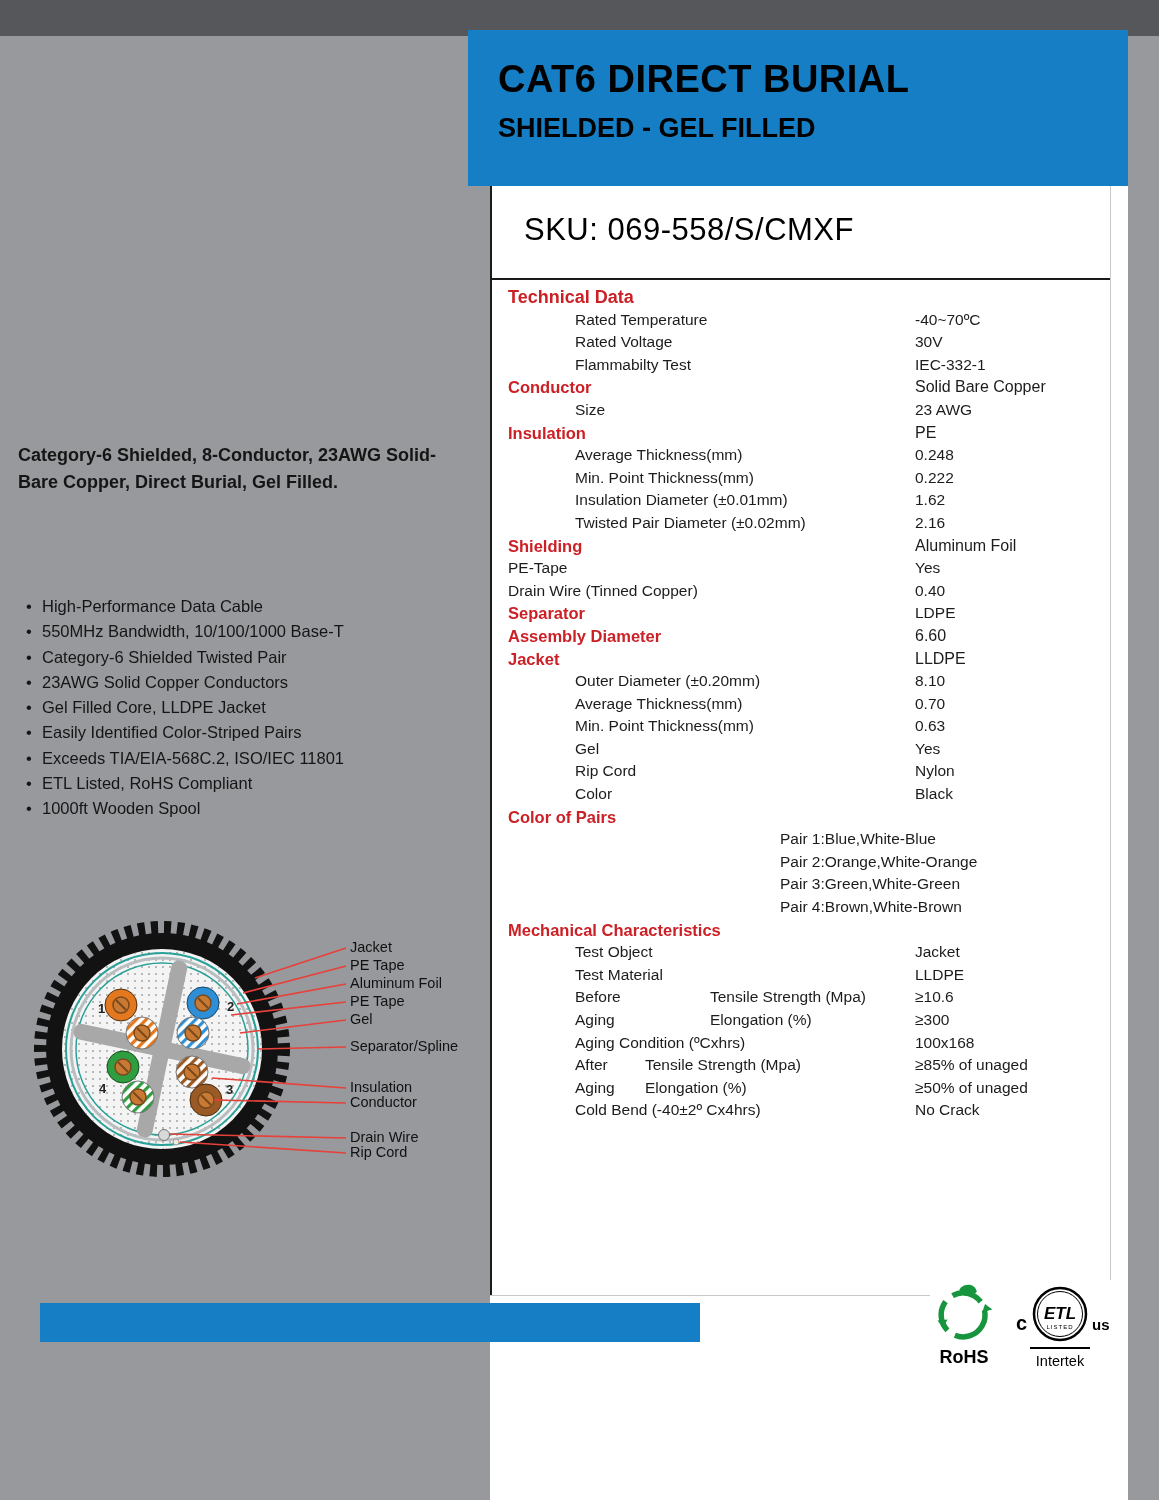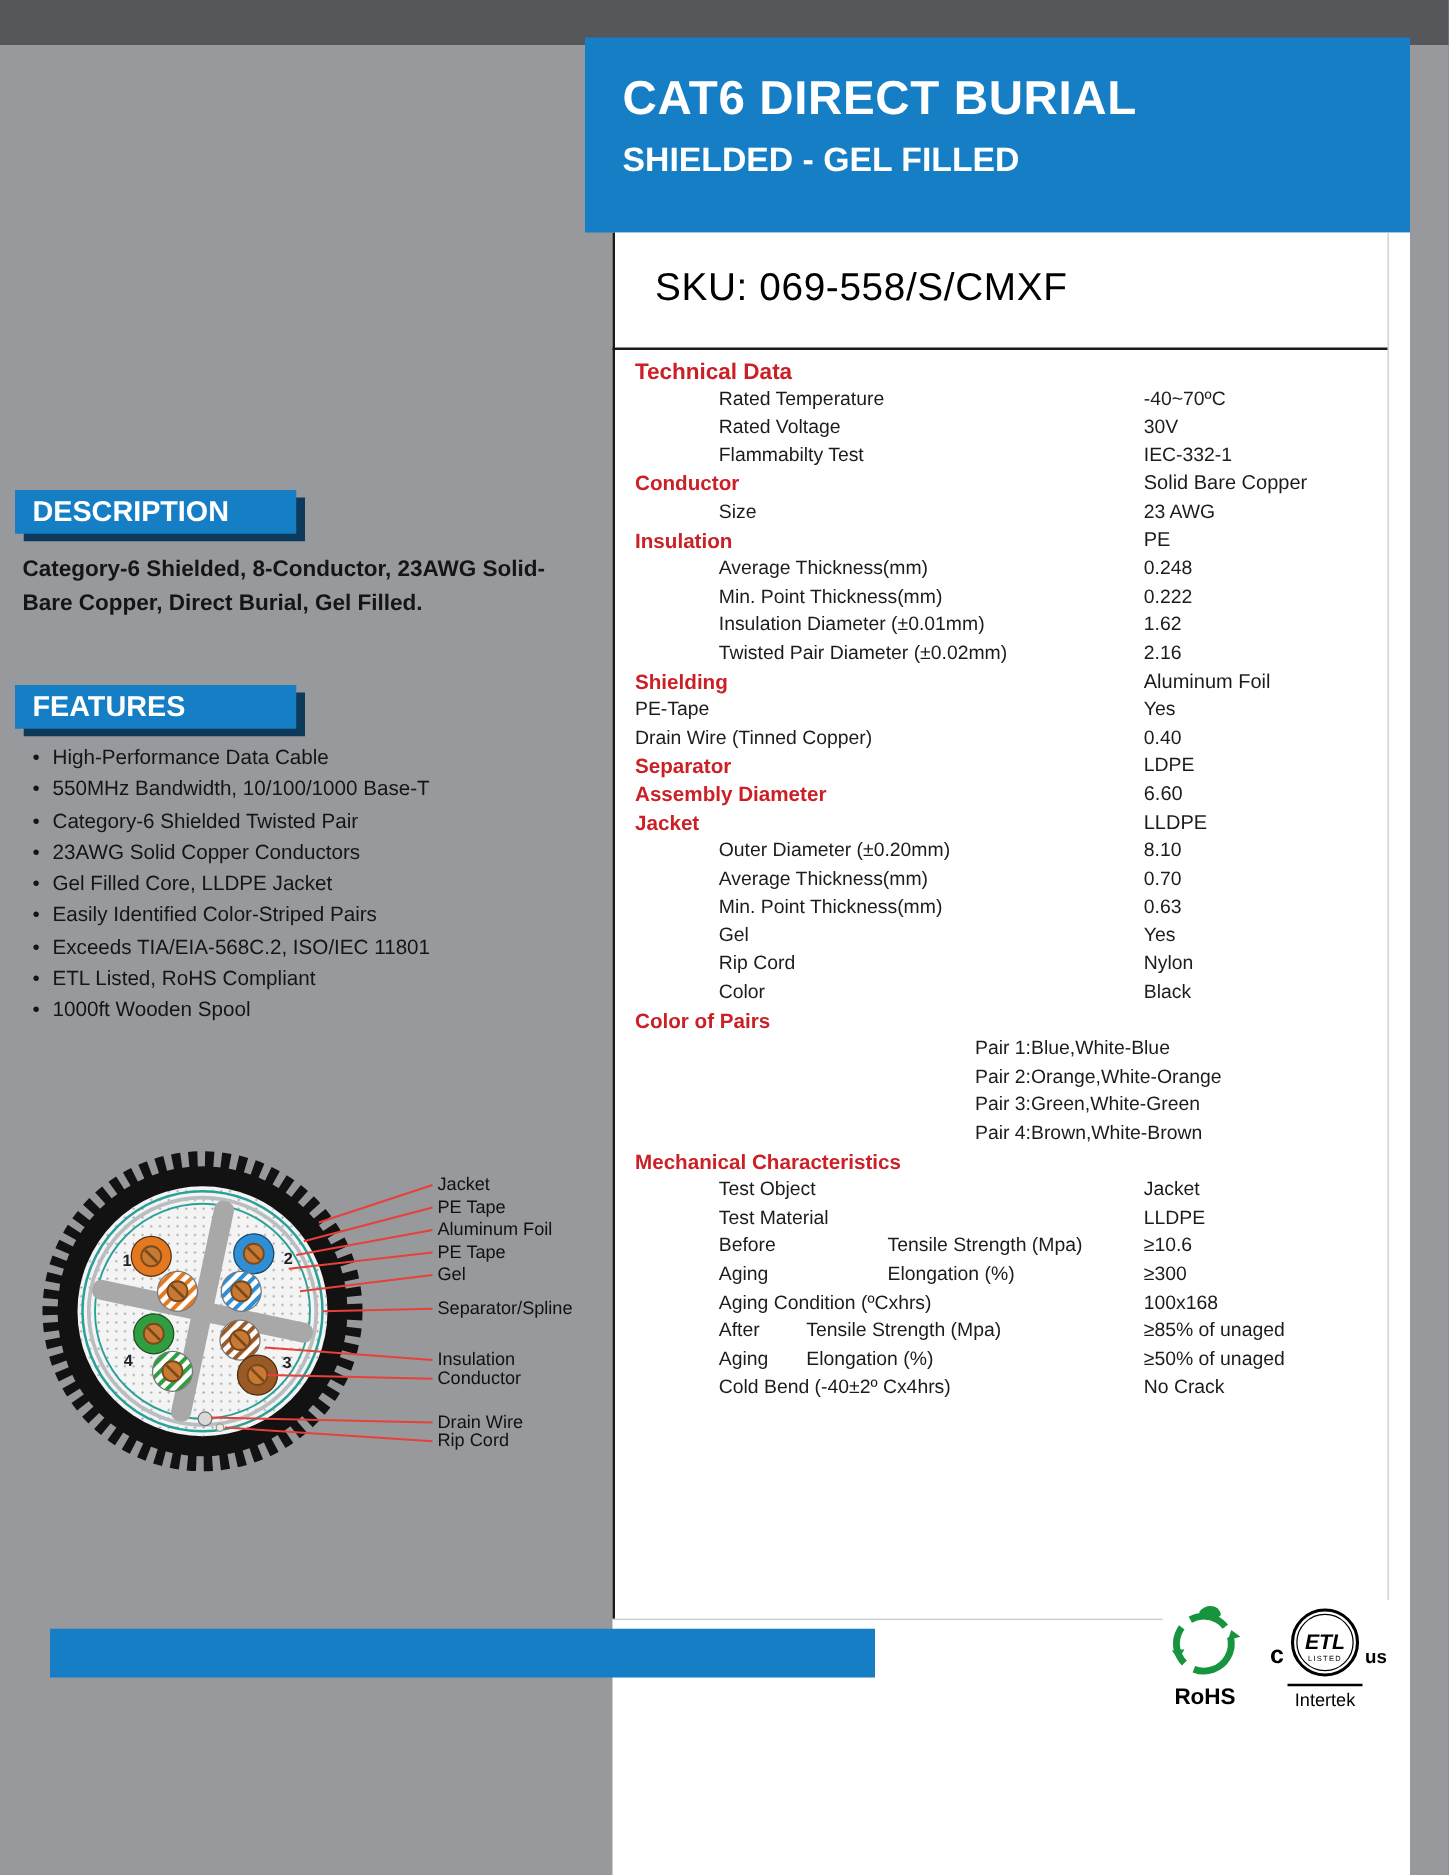--- a/index.html
+++ b/index.html
@@ -3,21 +3,21 @@
 <meta charset="utf-8">
 <style>
   :root{
     --blue:#157EC4; --navy:#0D3A5B; --red:#CB2026; --green:#17953E;
     --gray_bg:#97999C; --topbar:#55575A;
   }
   *{box-sizing:border-box;margin:0;padding:0}
   body{font-family:"Liberation Sans",sans-serif;background:#6e7072}
   .page{position:relative;width:1159px;height:1500px;background:var(--gray_bg);overflow:hidden;margin:0 auto}
   .top-bar{position:absolute;left:0;top:0;width:100%;height:36px;background:var(--topbar)}
-  .blue-header{position:absolute;left:468px;top:30px;width:660px;height:156px;background:var(--blue);color:#ffffff;padding:28px 0 0 30px}
+  .blue-header{position:absolute;left:468px;top:30px;width:660px;height:156px;background:var(--blue);color:#000000;padding:28px 0 0 30px}
   .blue-header .title{font-size:38px;font-weight:bold;letter-spacing:.5px}
   .blue-header .subtitle{font-size:27px;font-weight:bold;margin-top:12px}
   .white-panel{position:absolute;left:490px;top:186px;width:638px;height:1314px;background:#fff}
   .v-left{position:absolute;left:0;top:0;width:2px;height:1109px;background:#1a1a1a}
   .v-right{position:absolute;left:620px;top:0;width:1px;height:1109px;background:#c9c9c9}
   .h-bottom{position:absolute;left:0;top:1109px;width:621px;height:1px;background:#c9c9c9}
   .sku-line{position:absolute;left:0;top:92px;width:620px;height:2px;background:#1a1a1a}
   .sku{position:absolute;left:34px;top:26px;font-size:31px;font-weight:normal;color:#000;letter-spacing:.5px}
   
   .head-bar{position:absolute;left:12px;width:225px;height:35px;background:var(--blue);color:#fff;
@@ -59,28 +59,22 @@
 
 <div class="page">
 
   <div class="top-bar"></div>
 
   <div class="blue-header">
     <div class="title">CAT6 DIRECT BURIAL</div>
     <div class="subtitle">SHIELDED - GEL FILLED</div>
   </div>
 
-  <div class="head-bar desc-bar">
-    <span>DESCRIPTION</span>
-  </div>
   <p class="desc-text">Category-6 Shielded, 8-Conductor, 23AWG Solid-Bare Copper, Direct Burial, Gel Filled.</p>
 
-  <div class="head-bar feat-bar">
-    <span>FEATURES</span>
-  </div>
   <ul id="features-list">
       <li>High-Performance Data Cable</li>
       <li>550MHz Bandwidth, 10/100/1000 Base-T</li>
       <li>Category-6 Shielded Twisted Pair</li>
       <li>23AWG Solid Copper Conductors</li>
       <li>Gel Filled Core, LLDPE Jacket</li>
       <li>Easily Identified Color-Striped Pairs</li>
       <li>Exceeds TIA/EIA-568C.2, ISO/IEC 11801</li>
       <li>ETL Listed, RoHS Compliant</li>
       <li>1000ft Wooden Spool</li>

